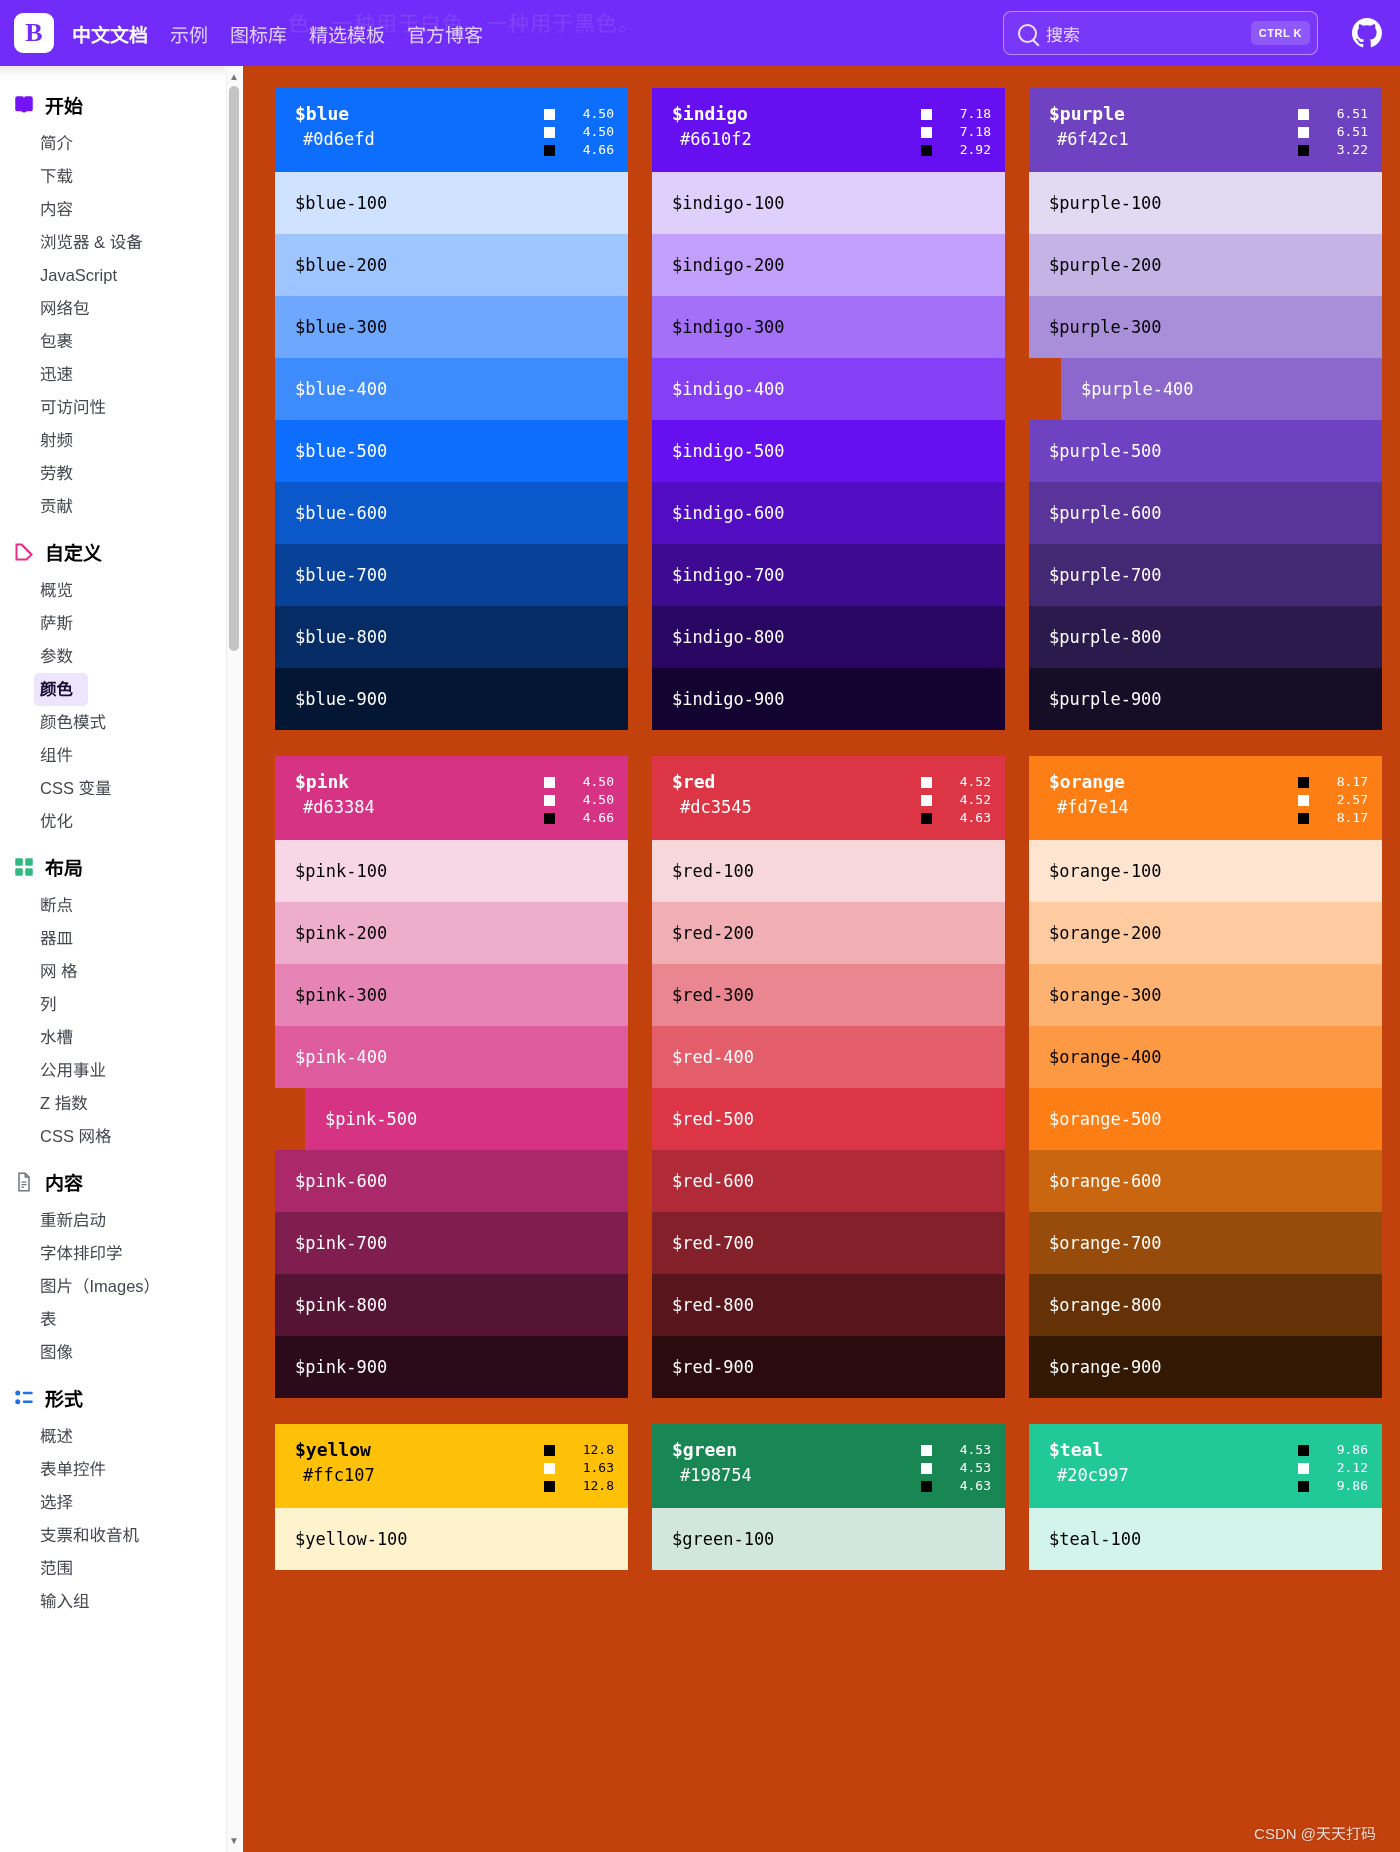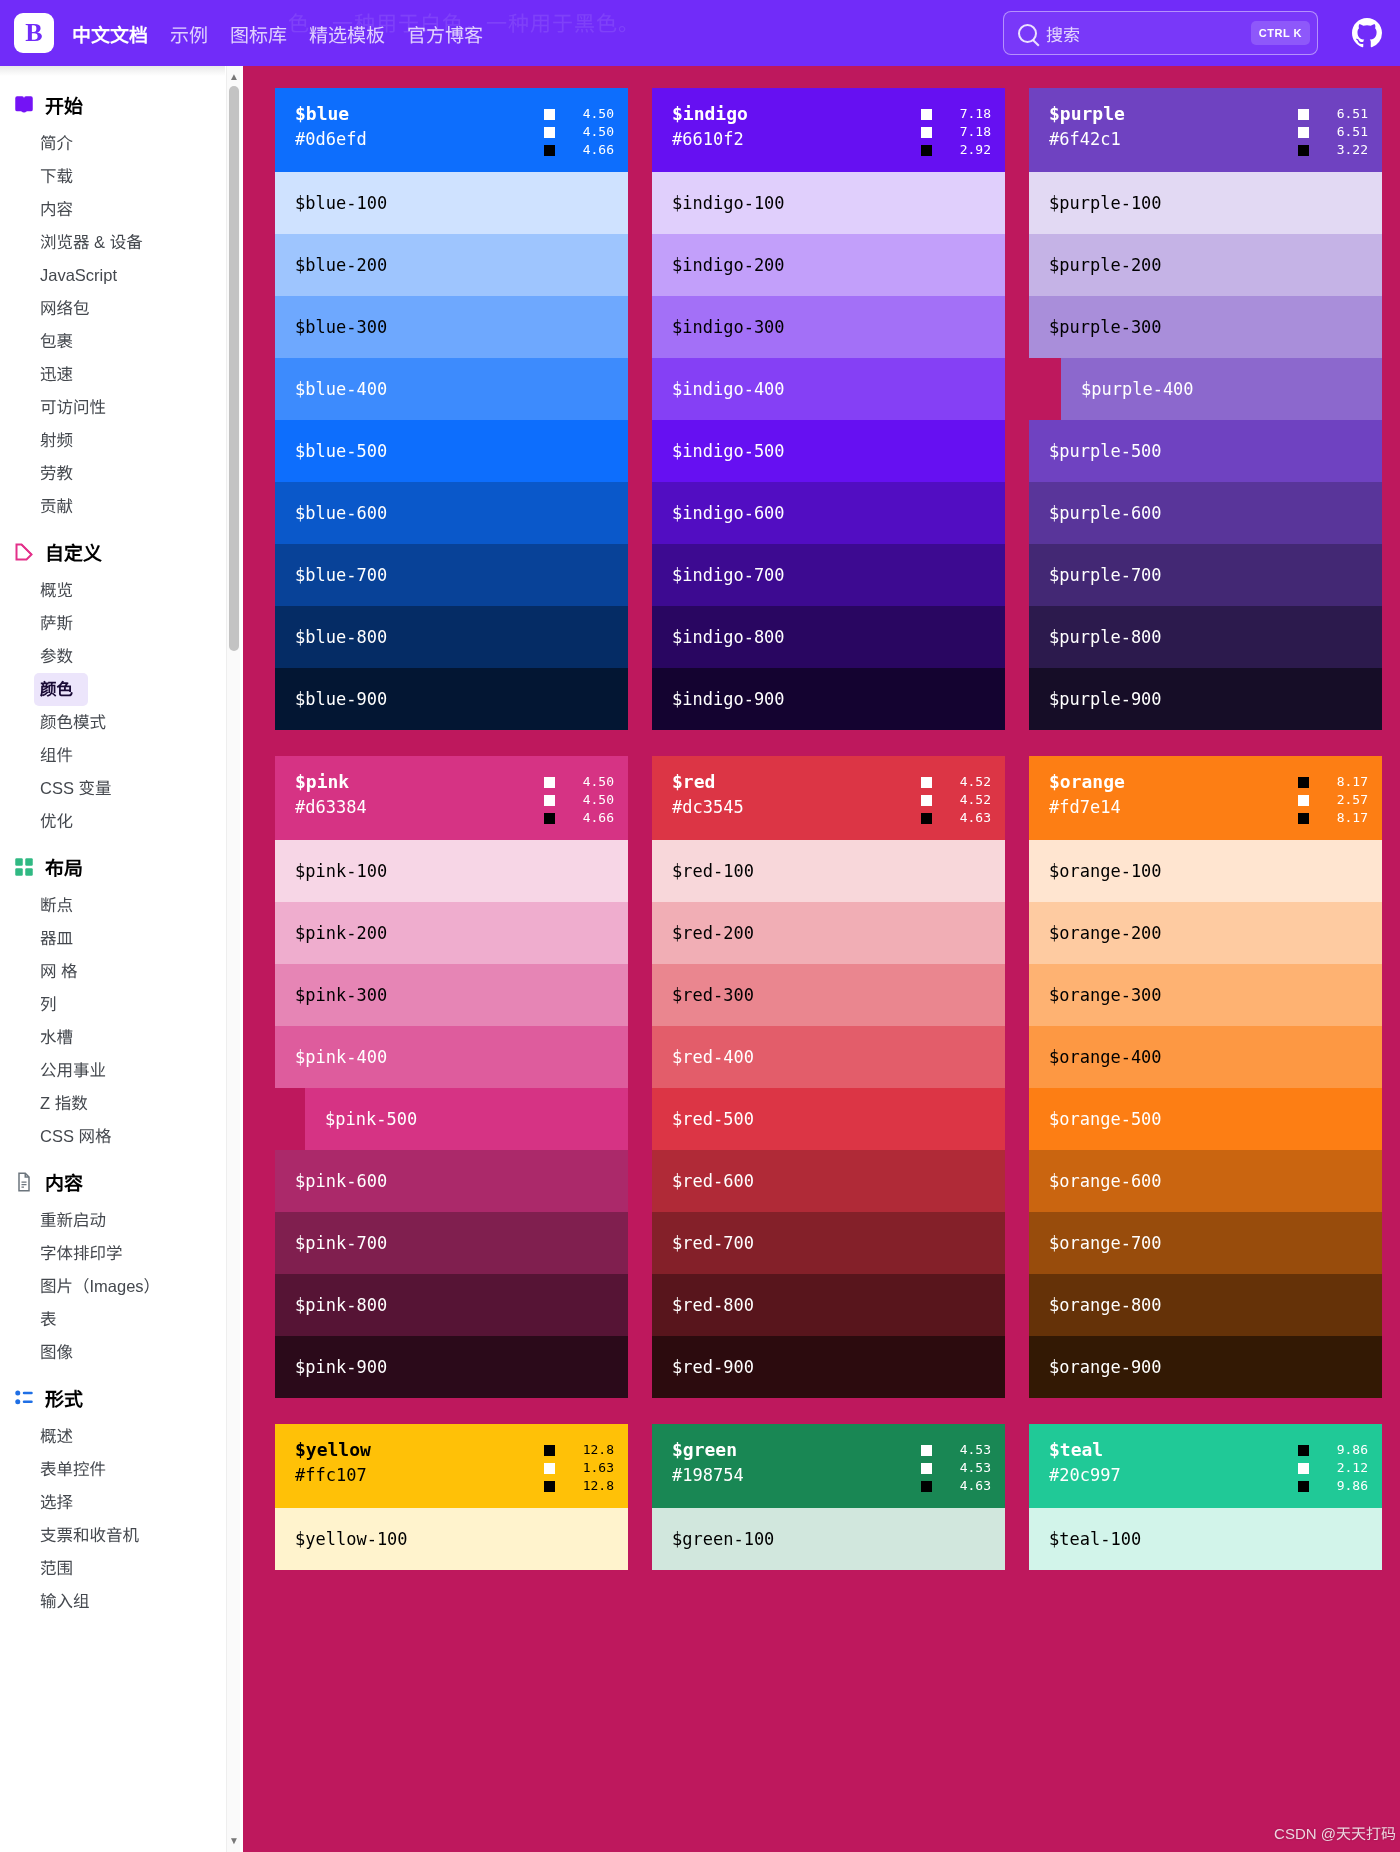--- a/index.html
+++ b/index.html
@@ -181,58 +181,58 @@
     position: absolute; left: 0; top: 0; right: 18px; height: 10px;
     background: linear-gradient(#e9e9e9, #fff);
   }
 
   
   .main {
     flex: 1;
     padding: 22px 18px 12px 32px;
     overflow: hidden;
     position: relative;
-    background: #be185d;
+    background: #c2410c;
   }
   .palette-grid {
     display: grid;
     grid-template-columns: repeat(3, 1fr);
     column-gap: 24px;
     row-gap: 26px;
   }
   .palette { display: flex; flex-direction: column; }
   .sw-head {
     height: 84px;
     padding: 16px 14px 0 20px;
     display: flex;
     align-items: flex-start;
     justify-content: space-between;
     font-family: "DejaVu Sans Mono", "Liberation Mono", monospace;
   }
   .sw-head-names { display: flex; flex-direction: column; gap: 5px; }
   .sw-name { font-size: 18px; font-weight: bold; line-height: 20px; }
-  .sw-hex  { font-size: 17px; line-height: 20px; }
+  .sw-hex  { font-size: 17px; line-height: 20px; margin-left: 8px; }
   .ratios { display: flex; flex-direction: column; gap: 2px; align-items: flex-end; margin-top: 2px; }
   .ratio-row { display: flex; align-items: center; gap: 25px; font-size: 13px; line-height: 16px; }
   .chip { width: 11px; height: 11px; display: inline-block; flex: 0 0 auto; }
   .chip.light { background: #fff; }
   .chip.dark  { background: #000; }
   .ratio-val { font-family: "DejaVu Sans Mono", "Liberation Mono", monospace; min-width: 34px; text-align: right; }
 
   .sw-row {
     height: 62px;
     display: flex; align-items: center;
     padding-left: 20px;
     font-family: "DejaVu Sans Mono", "Liberation Mono", monospace;
     font-size: 17px;
   }
 
   .watermark {
     position: absolute;
-    right: 4px; bottom: 9px;
+    right: 24px; bottom: 9px;
     font-size: 15px;
     color: rgba(255,255,255,0.82);
     font-family: "Liberation Sans", sans-serif;
     z-index: 30;
     pointer-events: none;
     text-shadow: 0 0 2px rgba(0,0,0,0.25);
   }
 </style>
 </head>
 <body>

